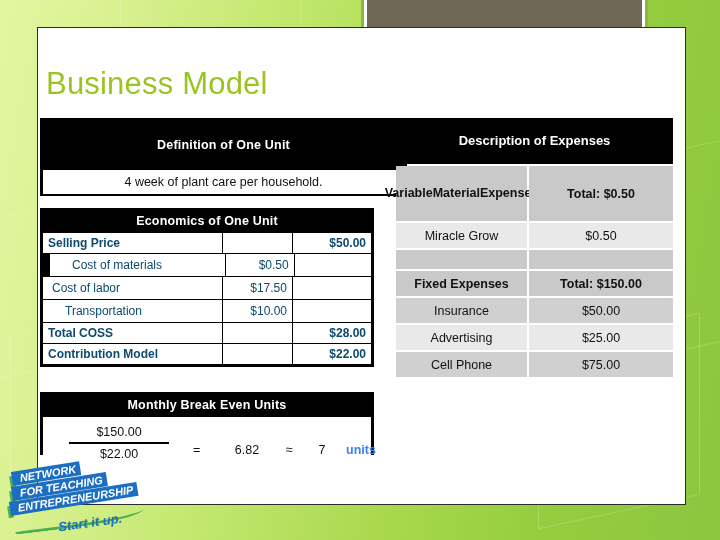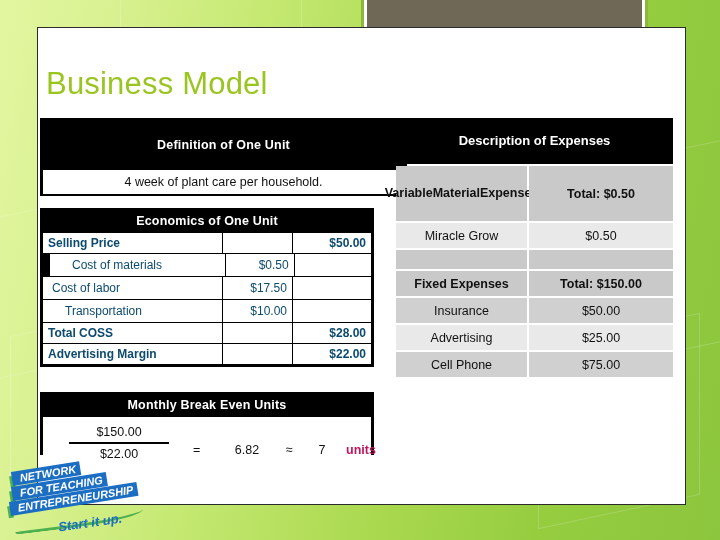--- a/index.html
+++ b/index.html
@@ -83,21 +83,21 @@
     background:#fff;height:62px;margin:1px;position:relative;
   }
   #be-frac{position:absolute;left:20px;top:8px;width:112px;text-align:center;}
   #be-frac .num{font-size:12.5px;color:#111;padding-bottom:3px;}
   #be-frac .bar{height:2px;background:#000;margin:0 6px;}
   #be-frac .den{font-size:12.5px;color:#111;padding-top:3px;}
   #be-body .eqsign{position:absolute;left:150px;top:26px;font-size:12.5px;color:#111;}
   #be-body .quot{position:absolute;left:180px;top:26px;font-size:12.5px;color:#111;width:48px;text-align:center;}
   #be-body .approx{position:absolute;left:243px;top:26px;font-size:12.5px;color:#111;}
   #be-body .rounded{position:absolute;left:270px;top:26px;font-size:12.5px;color:#111;width:18px;text-align:center;}
-  #be-body .unitslbl{position:absolute;left:303px;top:26px;font-size:12.5px;color:#be185d;font-weight:bold;}
+  #be-body .unitslbl{position:absolute;left:303px;top:26px;font-size:12.5px;color:#3b82f6;font-weight:bold;}
 
   
   #tbl-expenses{position:absolute;left:396px;top:118px;width:277px;height:275px;}
   #tbl-expenses .exp-head{
     background:#000;color:#fff;font-weight:bold;text-align:center;
     font-size:13px;height:46px;line-height:46px;
   }
   .exp-row{display:flex;gap:2px;margin-top:2px;}
   .exp-c1{width:131px;box-sizing:border-box;}
   .exp-c2{flex:1;box-sizing:border-box;}
@@ -187,21 +187,21 @@
         <div class="eco-c c-label r-sub indent" style="margin-right: 1px;">Transportation</div>
         <div class="eco-c c-mid r-sub">$10.00</div>
         <div class="eco-c c-right r-sub" style="margin-left: 1px;"></div>
       </div>
       <div class="eco-row" style="margin-bottom: 1px; margin-left: 1px; margin-right: 1px;">
         <div class="eco-c c-label r-h bold">Total COSS</div>
         <div class="eco-c c-mid r-h" style="margin-left: 1px;"></div>
         <div class="eco-c c-right r-h bold" style="margin-left: 1px;">$28.00</div>
       </div>
       <div class="eco-row" style="margin-bottom: 1px; margin-left: 1px; margin-right: 1px;">
-        <div class="eco-c c-label r-h bold">Advertising Margin</div>
+        <div class="eco-c c-label r-h bold">Contribution Model</div>
         <div class="eco-c c-mid r-h" style="margin-left: 1px;"></div>
         <div class="eco-c c-right r-h bold" style="margin-left: 1px;">$22.00</div>
       </div>
     </div>
 </div>
 
 <div class="blk-table" id="tbl-breakeven">
   <div class="blk-head">Monthly Break Even Units</div>
   <div id="be-body">
     <div id="be-frac">

